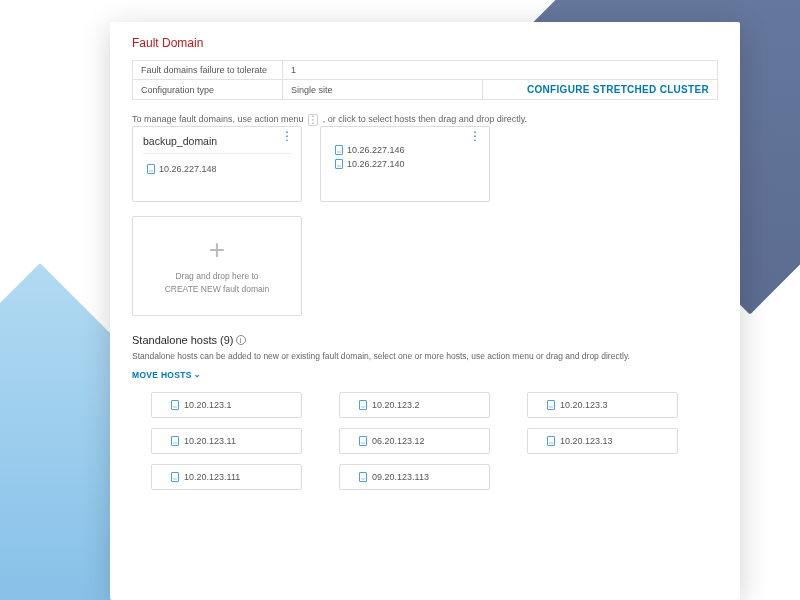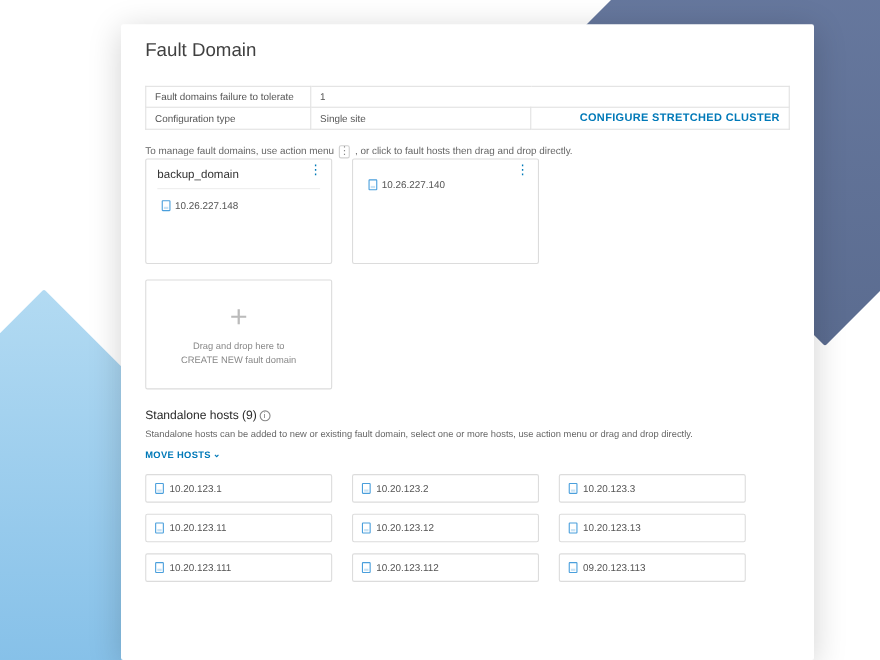--- a/index.html
+++ b/index.html
@@ -26,35 +26,35 @@
 
   .page {
     position: absolute; top: 22px; left: 110px; right: 60px; bottom: 0;
     background: #fff;
     box-shadow: 0 6px 30px rgba(0,0,0,0.18);
     padding: 14px 22px 22px 22px;
     z-index: 1;
     border-radius: 2px;
   }
 
-  h1 { font-size: 17px; font-weight: 400; color: #404040; margin-bottom: 22px; }
+  h1 { font-size: 12px; font-weight: 400; color: #b91c1c; margin-bottom: 10px; }
 
   .summary-table { width: 100%; border-collapse: collapse; font-size: 9px; color: #555; }
   .summary-table td { border: 1px solid #e2e2e2; padding: 4px 8px; }
   .summary-table td:first-child { width: 150px; }
   .summary-table td:nth-child(2) { width: 200px; }
   .summary-table .link { color: #0079b8; font-weight: 600; text-align: right; letter-spacing: .3px; font-size: 10px; }
 
   .help { font-size: 9px; color: #666; margin: 12px 0 0; line-height: 14px; }
   .help .mini-menu { display:inline-flex; vertical-align: middle; width: 10px; height: 12px; border: 1px solid #d0d0d0; border-radius: 2px; align-items: center; justify-content: center; margin: 0 2px; }
   .help .mini-menu span { font-size: 10px; color: #888; line-height: 4px; }
 
   .domain-row { display: flex; gap: 18px; }
   .domain-card {
-    width: 170px; height: 96px; border: 1px solid #dcdcdc; border-radius: 2px;
+    width: 170px; height: 76px; border: 1px solid #dcdcdc; border-radius: 2px;
     padding: 8px 10px; position: relative;
   }
   .domain-card .title { font-size: 10.5px; color: #333; padding-bottom: 6px; border-bottom: 1px solid #eee; padding-right: 14px; white-space: nowrap; overflow: hidden; text-overflow: ellipsis;}
   .domain-card .menu { position: absolute; top: 6px; right: 8px; color: #0079b8; font-size: 12px; line-height: 6px; cursor: pointer; }
   .domain-card .hosts { padding-top: 8px; }
   .host { font-size: 9px; color: #555; padding: 2px 0 2px 4px; display:flex; align-items:flex-end; gap:4px; }
   .host-icon {
     display:inline-block; width:8px; height:10px; border:1px solid #4a9fdc; border-radius:1px; position:relative; flex-shrink:0;
   }
   .host-icon::after { content:""; position:absolute; left:1px; right:1px; bottom:1px; height:2px; background:#4a9fdc; opacity:0.3; }
@@ -68,23 +68,24 @@
   .create-card .plus { font-size: 28px; color:#bbb; font-weight:200; line-height:1; margin-bottom:6px; }
 
   .section-title { font-size: 11px; color:#2a2a2a; margin-top:18px; display:flex; align-items:center; gap:2px; }
   .info-icon { display:inline-flex; width:10px; height:10px; border:1px solid #888; border-radius:50%; align-items:center; justify-content:center; font-size:7px; color:#666; }
   .section-desc { font-size: 8.5px; color:#666; margin-top:5px; line-height:1.4; }
   .move-hosts { font-size: 8.5px; color:#0079b8; font-weight:600; letter-spacing:.3px; margin-top:7px; display:inline-flex; align-items:center; gap:2px; cursor:pointer;}
   .chev { font-size:8px; }
 
   .hosts-grid { display:grid; grid-template-columns: repeat(3, 170px); gap: 10px 18px; margin-top:10px; }
   .host-card {
-    border:1px solid #dcdcdc; border-radius:2px; padding:7px 8px;
+    border:1px solid #dcdcdc; border-radius:2px; padding:7px 19px;
     font-size:9px; color:#555; display:flex; align-items:center; gap:5px;
     background:#fff;
+    margin-left:19px;
   }
 </style>
 </head>
 <body>
 
 <div class="bg">
   <div class="tri-top"></div>
   <div class="tri-bot"></div>
 </div>
 
@@ -103,41 +104,45 @@
       <td class="link">CONFIGURE STRETCHED CLUSTER</td>
     </tr>
   </tbody>
     </table>
 
   <p class="help">
     <span>To manage fault domains, use action menu </span>
     <span class="mini-menu">
         <span>⋮</span>
       </span>
-    <span> , or click to fault hosts then drag and drop directly.</span>
+    <span> , or click to select hosts then drag and drop directly.</span>
   </p>
 
   <div class="domain-row">
 
     <div class="domain-card">
       <div class="title">backup_domain</div>
       <div class="menu">⋮</div>
       <div class="hosts">
         <div class="host">
           <span class="host-icon"></span>
           <span>10.26.227.148</span>
         </div>
       </div>
     </div>
 
     <div class="domain-card">
       <div class="menu">⋮</div>
       <div class="hosts">
         <div class="host">
           <span class="host-icon"></span>
+          <span>10.26.227.146</span>
+        </div>
+        <div class="host">
+          <span class="host-icon"></span>
           <span>10.26.227.140</span>
         </div>
       </div>
     </div>
 
   </div>
 
   <div class="create-card">
     <div class="plus">+</div>
     <div>Drag and drop here to</div>
@@ -168,33 +173,29 @@
     <div class="host-card">
         <span class="host-icon"></span>
         <span>10.20.123.3</span>
       </div>
     <div class="host-card">
         <span class="host-icon"></span>
         <span>10.20.123.11</span>
       </div>
     <div class="host-card">
         <span class="host-icon"></span>
-        <span>10.20.123.12</span>
+        <span>06.20.123.12</span>
       </div>
     <div class="host-card">
         <span class="host-icon"></span>
         <span>10.20.123.13</span>
       </div>
     <div class="host-card">
         <span class="host-icon"></span>
         <span>10.20.123.111</span>
       </div>
     <div class="host-card">
         <span class="host-icon"></span>
-        <span>10.20.123.112</span>
-      </div>
-    <div class="host-card">
-        <span class="host-icon"></span>
         <span>09.20.123.113</span>
       </div>
   </div>
 
 </div>
 
 </body></html>

